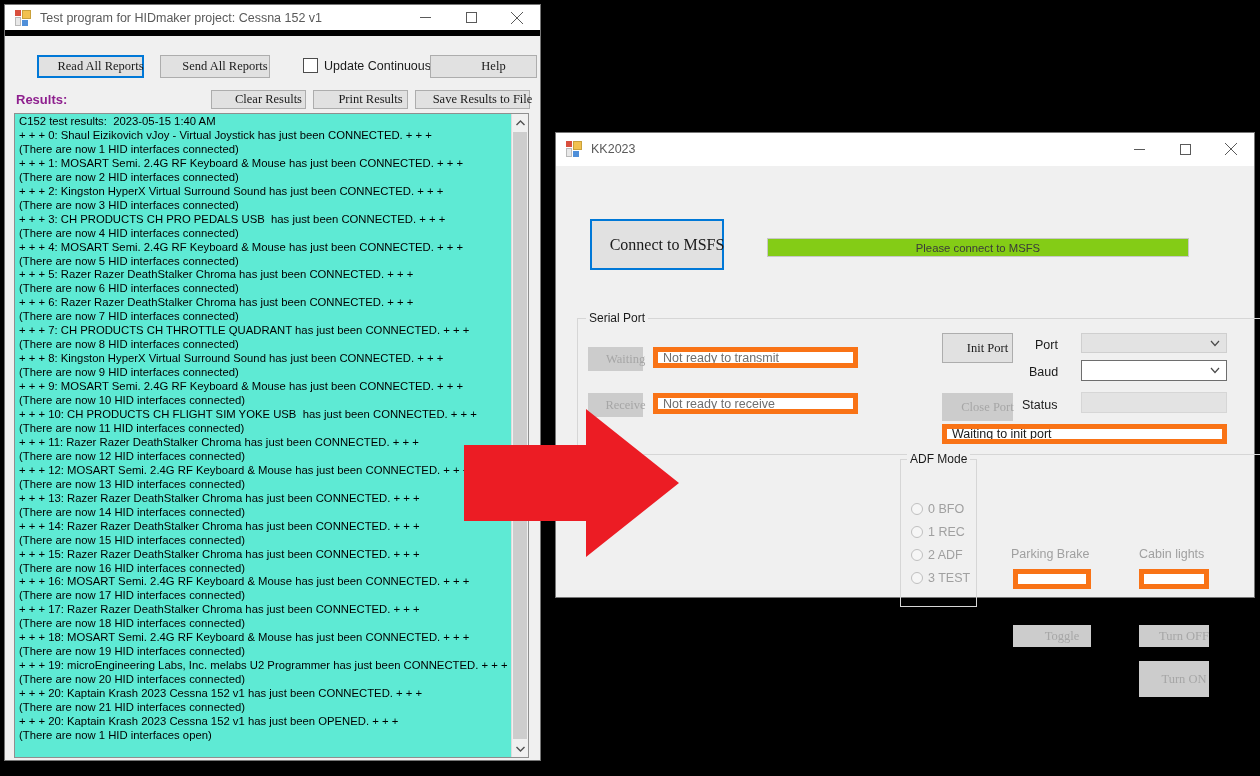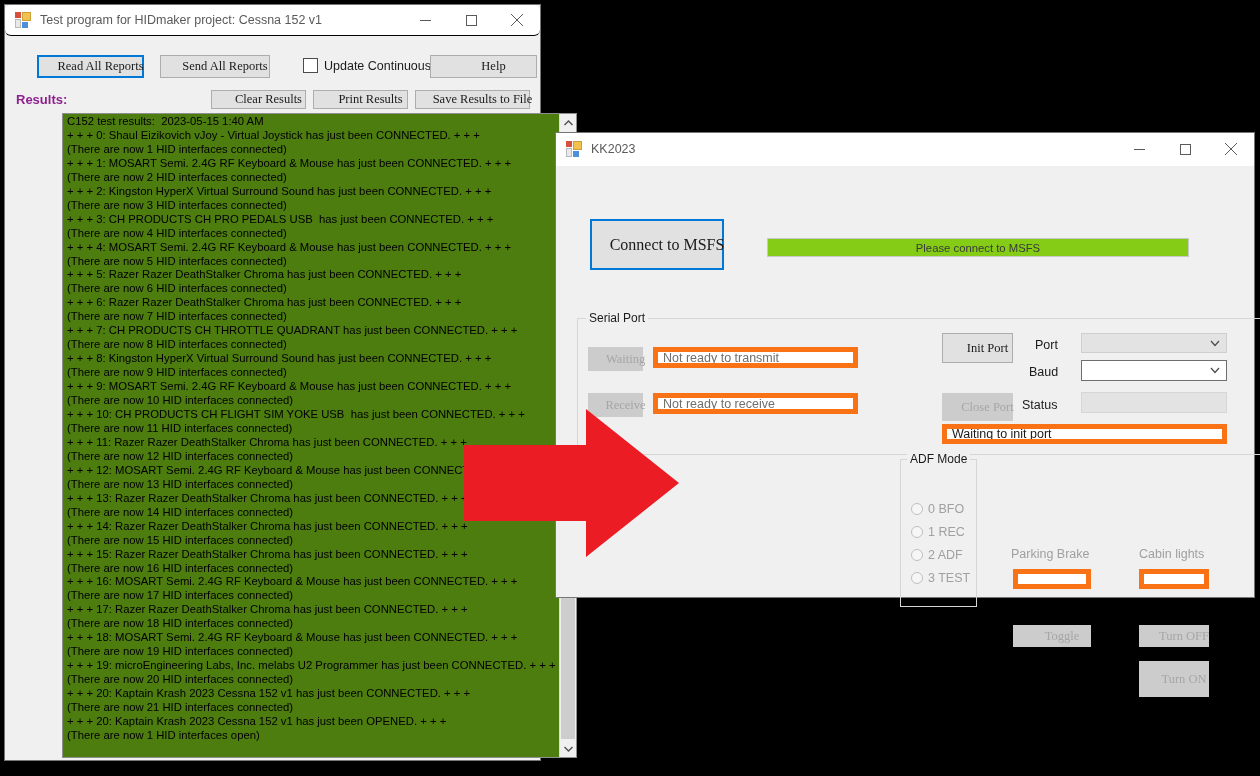--- a/index.html
+++ b/index.html
@@ -89,34 +89,33 @@
   .lbl{
     position:absolute;
     font-size:12.5px;
     color:#1a1a1a;
     white-space:nowrap;
   }
   .lbl.dim{color:#a0a0a0;}
 
   
   #win-hidmaker{left:4px;top:4px;width:537px;height:757px;}
-  #win-hidmaker .titlebar{border-bottom:1px solid #000000;border-radius:6px;}
+  #win-hidmaker .titlebar{border-bottom:6px solid #000000;}
 
   #results-label{
     left:11px;top:87px;
     font-size:13px;font-weight:bold;color:#8e1f8e;
   }
   #results-box{
     position:absolute;
     left:9px;top:108px;width:515px;height:645px;
-    background:#4d7c0f;
+    background:#5eead4;
     border:1px solid #8f8f8f;
     box-sizing:border-box;
     display:flex;
-    margin-left:48px;
   }
   #results-text{
     flex:1 1 auto;
     overflow:hidden;
     padding:1px 0 0 4px;
     font-family:"Liberation Sans", sans-serif;
     font-size:11.3px;
     line-height:13.95px;
     color:#000000;
     white-space:pre;

